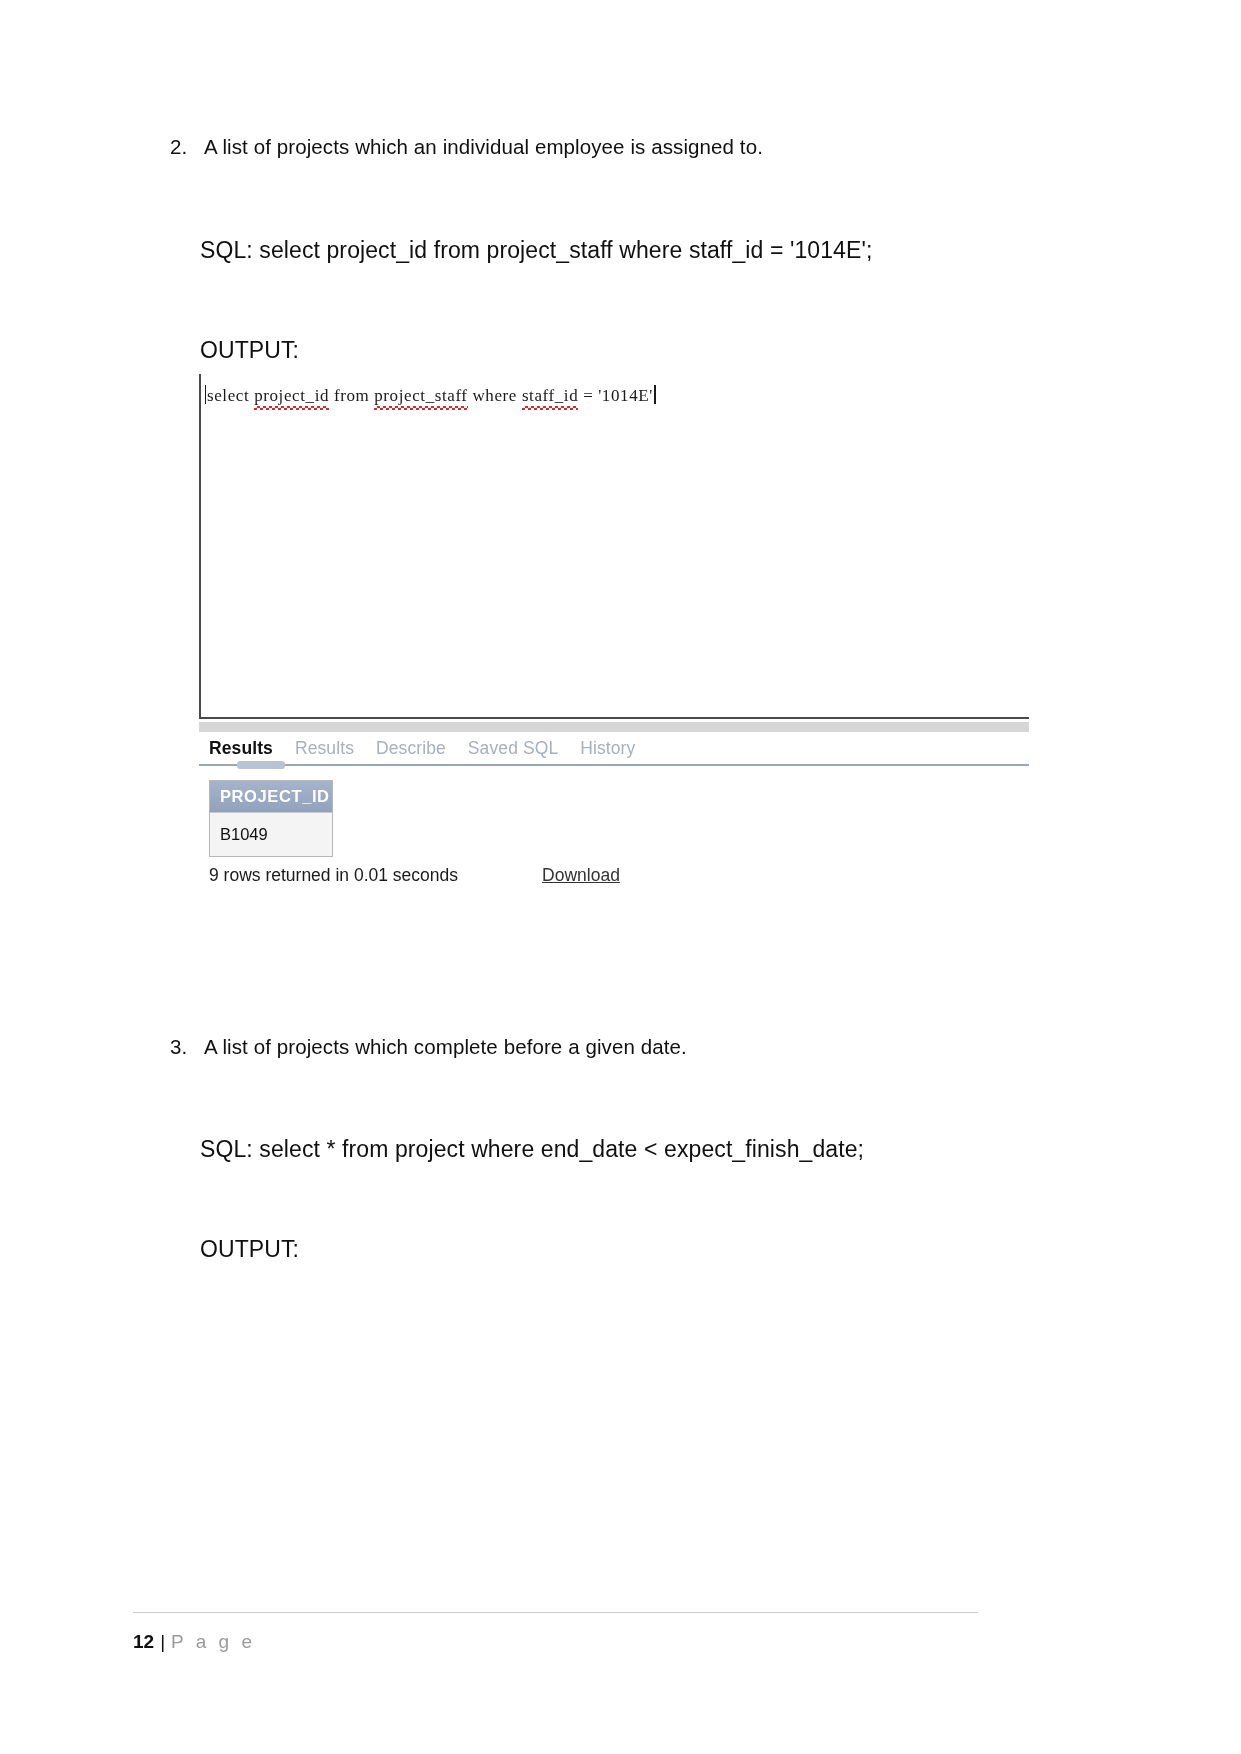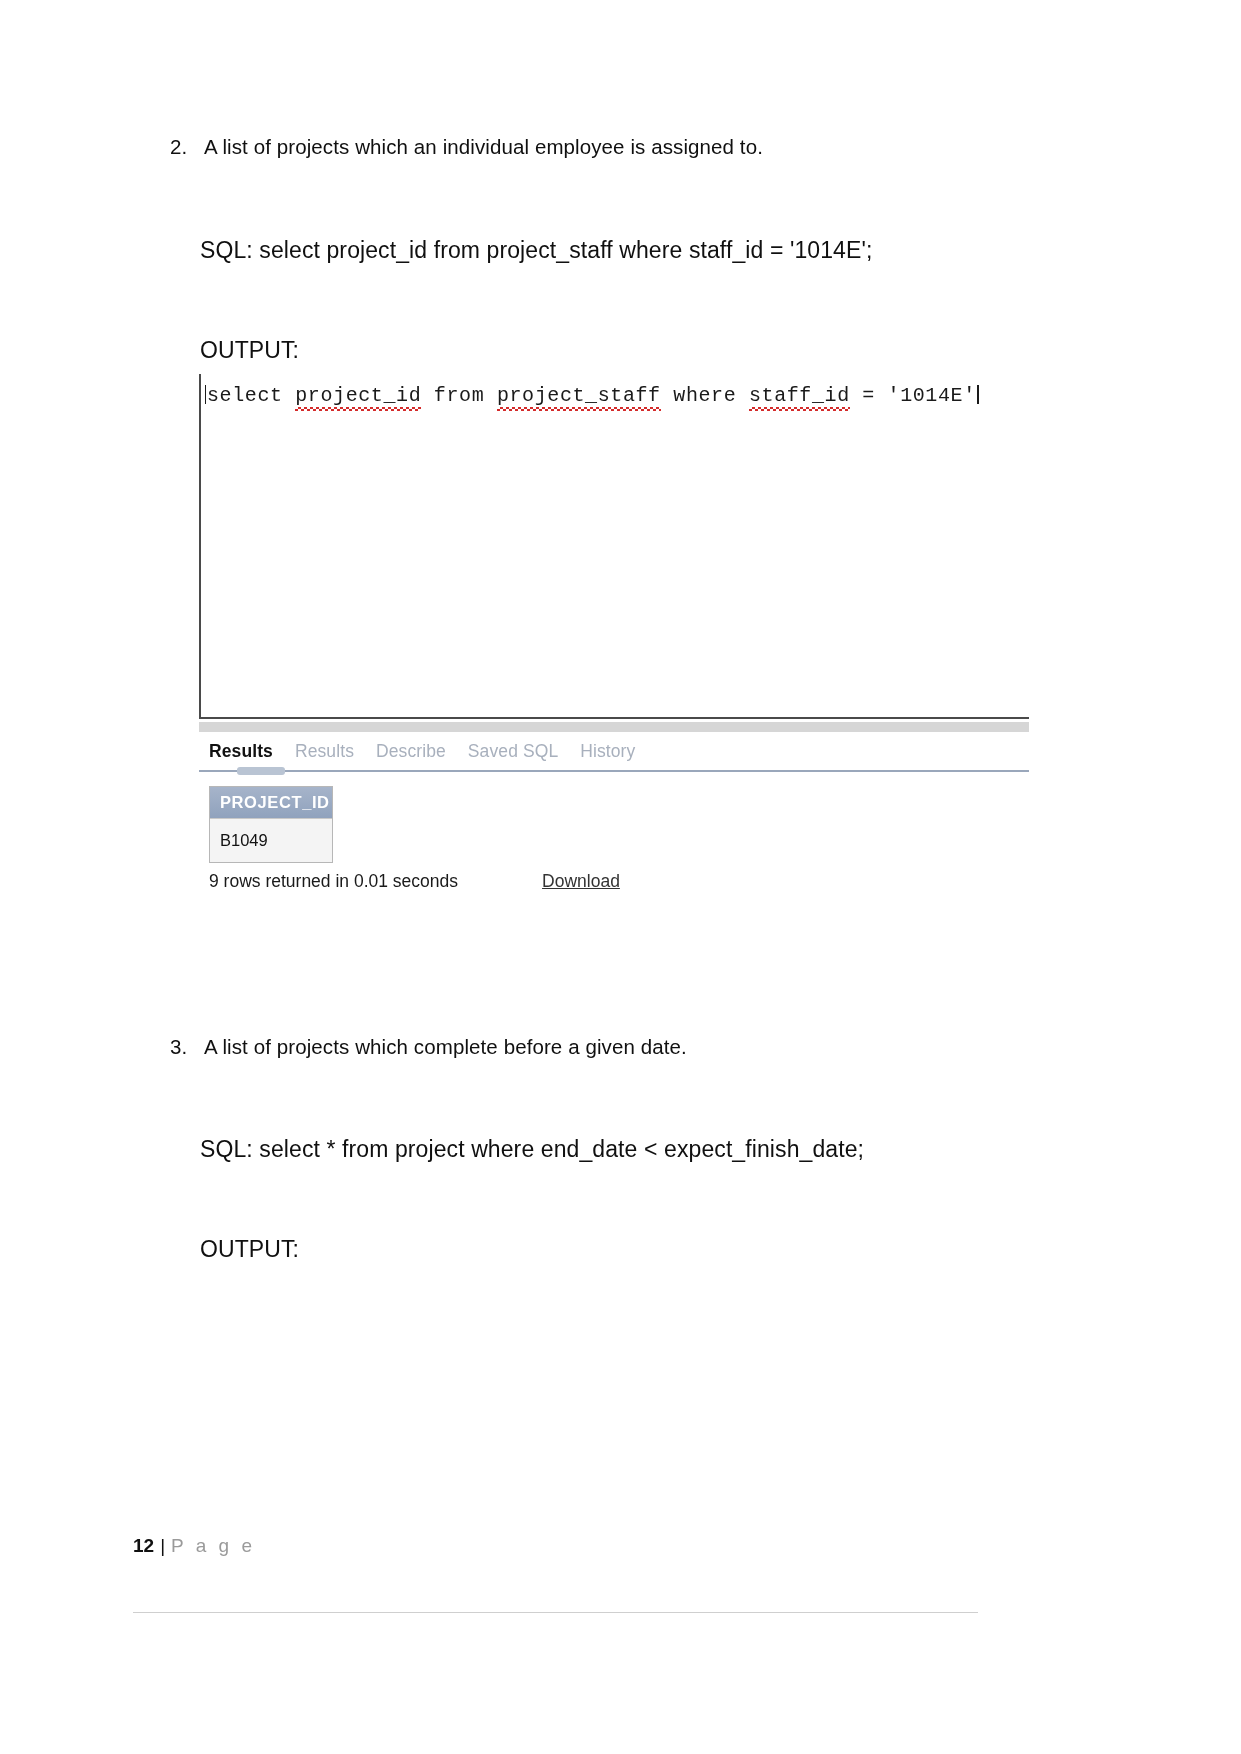--- a/index.html
+++ b/index.html
@@ -74,22 +74,22 @@
     border-left: 2px solid #4a4a4a;
     border-bottom: 2px solid #4a4a4a;
     box-sizing: border-box;
   }
   .editor-line {
     position: absolute;
     left: 4px;
     top: 8px;
     display: flex;
     align-items: baseline;
-    font-family: Liberation Mono, monospace;
-    font-size: 20px;
+    font-family: Liberation Serif, serif;
+    font-size: 17px;
     letter-spacing: 0.6px;
     color: #1a1a1a;
     white-space: pre;
   }
   .caret-start {
     display: inline-block;
     width: 1px;
     height: 19px;
     background: #1a1a1a;
     margin-right: 1px;
@@ -126,21 +126,21 @@
   
   .grayband {
     height: 10px;
     background: #d6d6d6;
     margin-top: 3px;
   }
 
   
   .tabstrip {
     position: relative;
-    height: 40px;
+    height: 34px;
     background: #ffffff;
     border-bottom: 2px solid #9aa7bb;
     display: flex;
     align-items: center;
     padding-left: 10px;
     box-sizing: border-box;
   }
   .tab {
     font-size: 17.5px;
     color: #a8b0bd;
@@ -211,21 +211,21 @@
     position: absolute;
     left: 133px;
     top: 1612px;
     width: 845px;
     height: 1px;
     background: #cfcfcf;
   }
   .footer {
     position: absolute;
     left: 133px;
-    top: 1535px;
+    top: 1631px;
     display: flex;
     align-items: baseline;
     font-size: 19px;
   }
   .footer .pagenum {
     font-weight: bold;
     color: #101010;
   }
   .footer .bar {
     margin: 0 6px;

